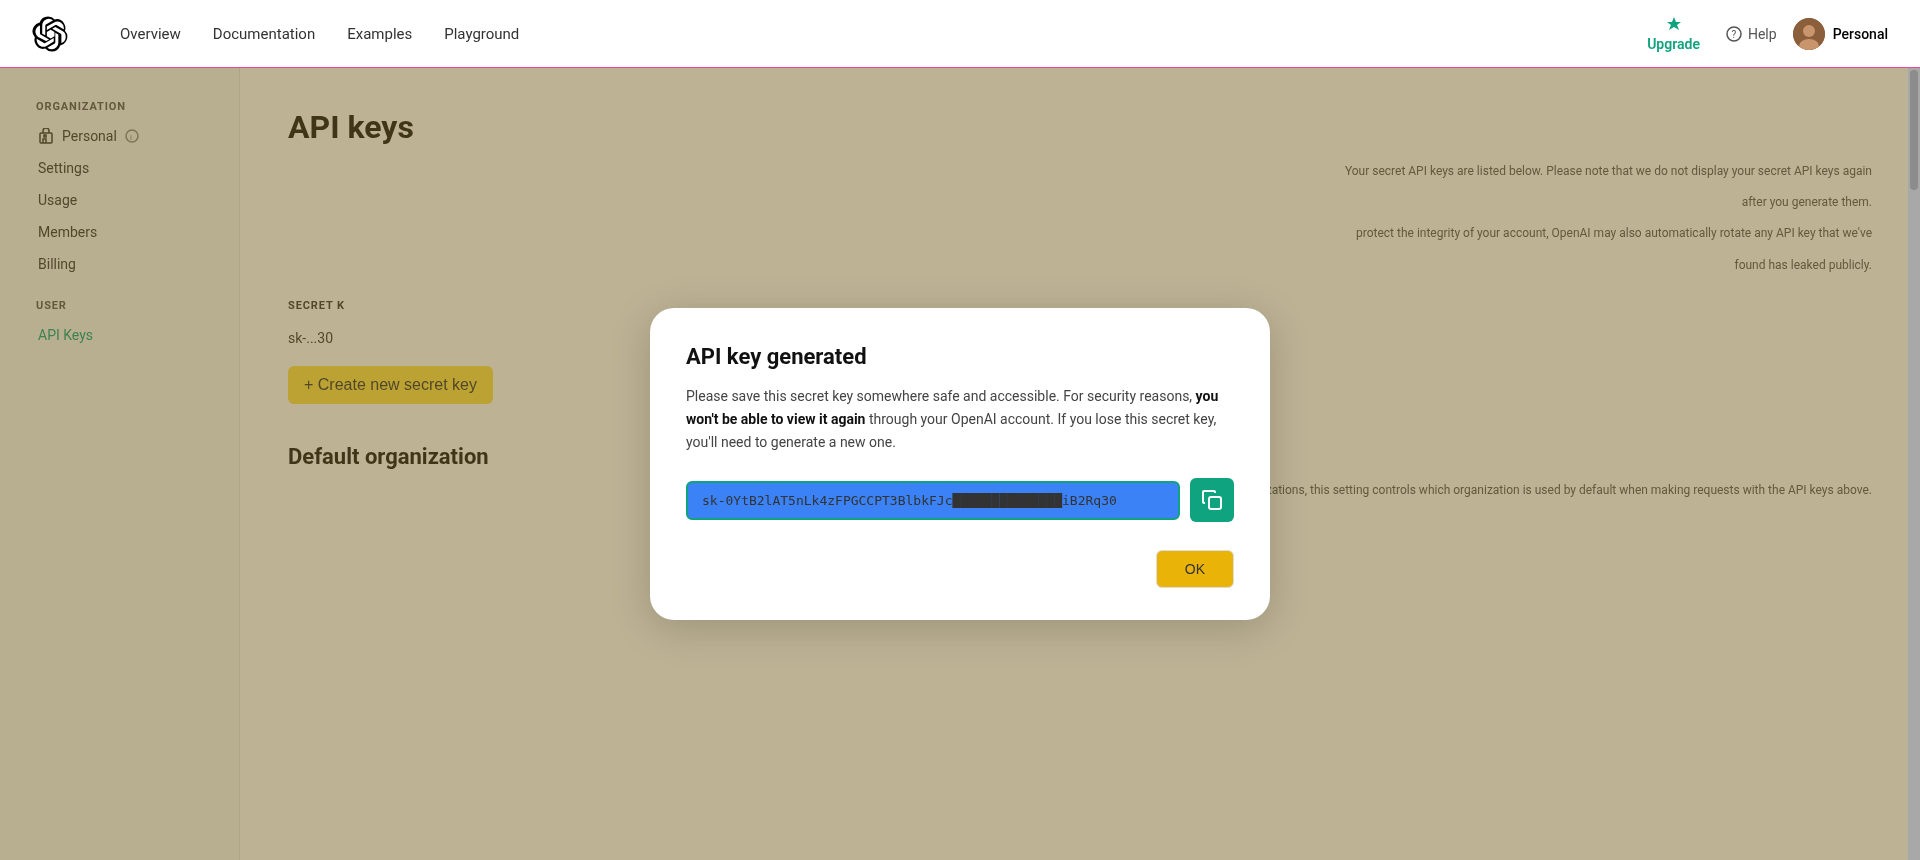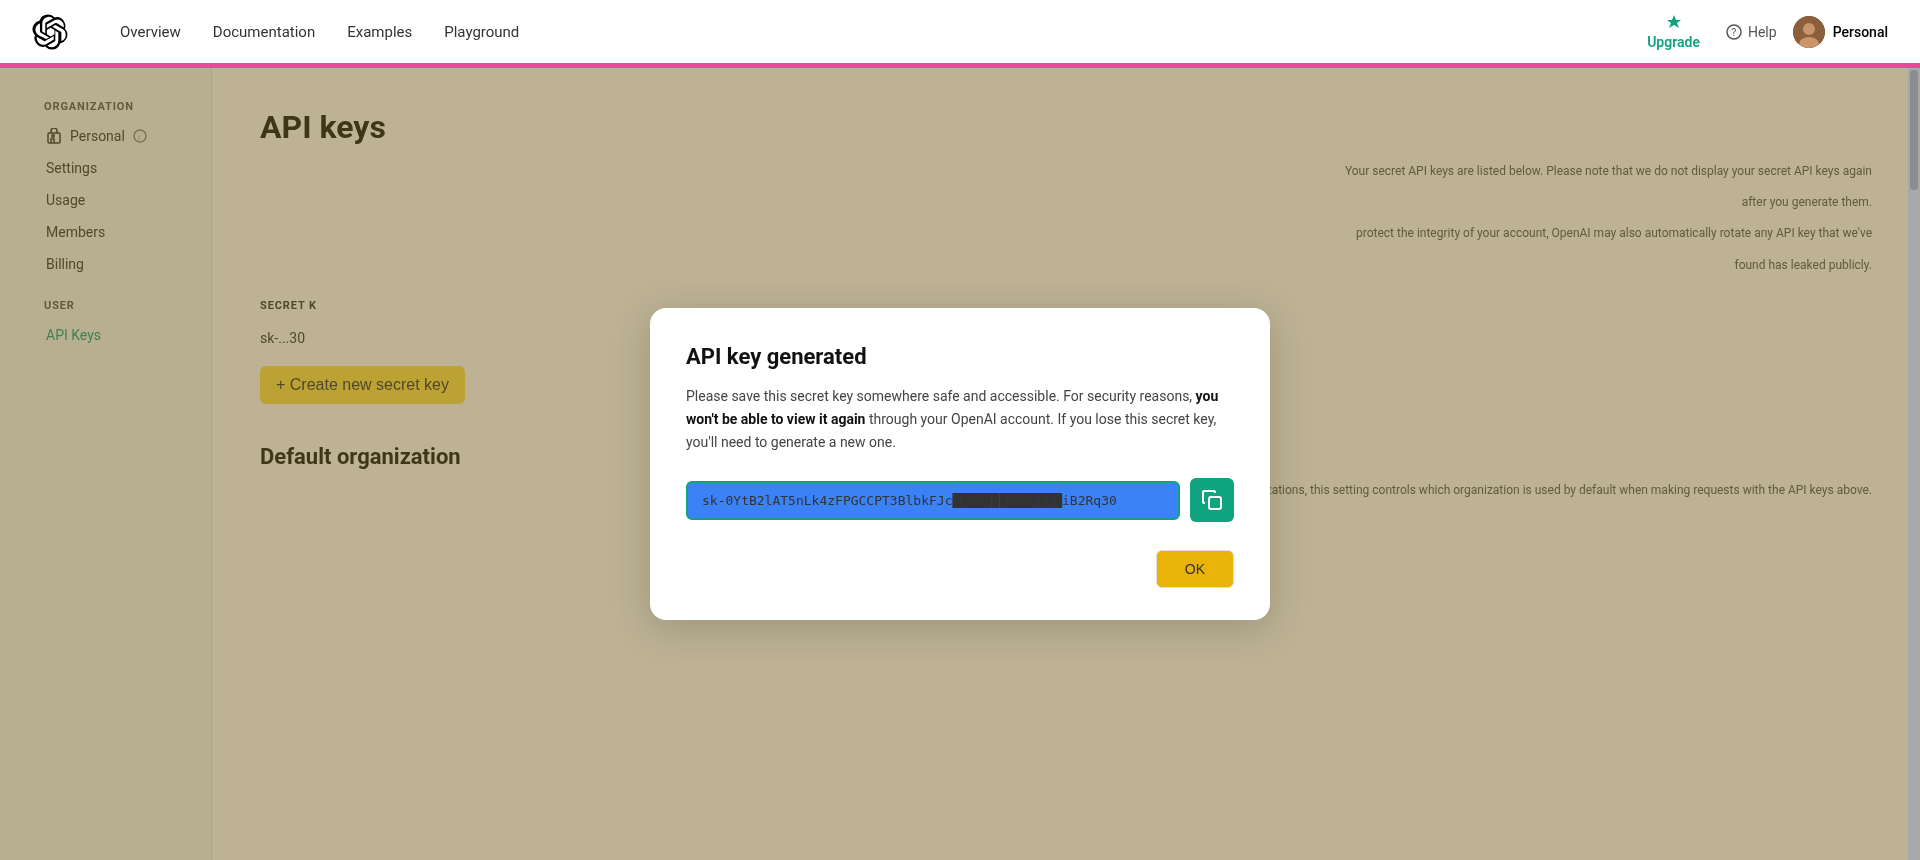--- a/index.html
+++ b/index.html
@@ -17,21 +17,21 @@
       width: 1920px;
       height: 860px;
       background: #f5c842;
       display: flex;
       flex-direction: column;
     }
 
     
     .topnav {
       background: #ffffff;
-      border-bottom: 5px solid #ec4899;
+      border-bottom: 1px solid #ec4899;
       height: 68px;
       display: flex;
       align-items: center;
       padding: 0 32px;
       gap: 32px;
       position: relative;
       z-index: 1;
     }
 
     .nav-logo {
@@ -105,23 +105,23 @@
     
     .content-area {
       display: flex;
       flex: 1;
       background: #f7f7f7;
       opacity: 0.7;
     }
 
     
     .sidebar {
-      width: 212px;
+      width: 240px;
       background: #f7f7f7;
-      padding: 32px 36px;
+      padding: 32px 28px;
       flex-shrink: 0;
       border-right: 1px solid #e5e5e5;
     }
 
     .sidebar-section-label {
       font-size: 11px;
       font-weight: 700;
       letter-spacing: 0.08em;
       color: #555;
       text-transform: uppercase;
@@ -217,21 +217,21 @@
       bottom: 0;
       background: rgba(0,0,0,0.25);
       display: flex;
       align-items: center;
       justify-content: center;
       z-index: 100;
     }
 
     .modal {
       background: #ffffff;
-      border-radius: 16px;
+      border-radius: 24px;
       width: 620px;
       padding: 36px 36px 32px 36px;
       box-shadow: 0 8px 40px rgba(0,0,0,0.18);
       position: relative;
     }
 
     .modal-title {
       font-size: 22px;
       font-weight: 700;
       color: #111;

